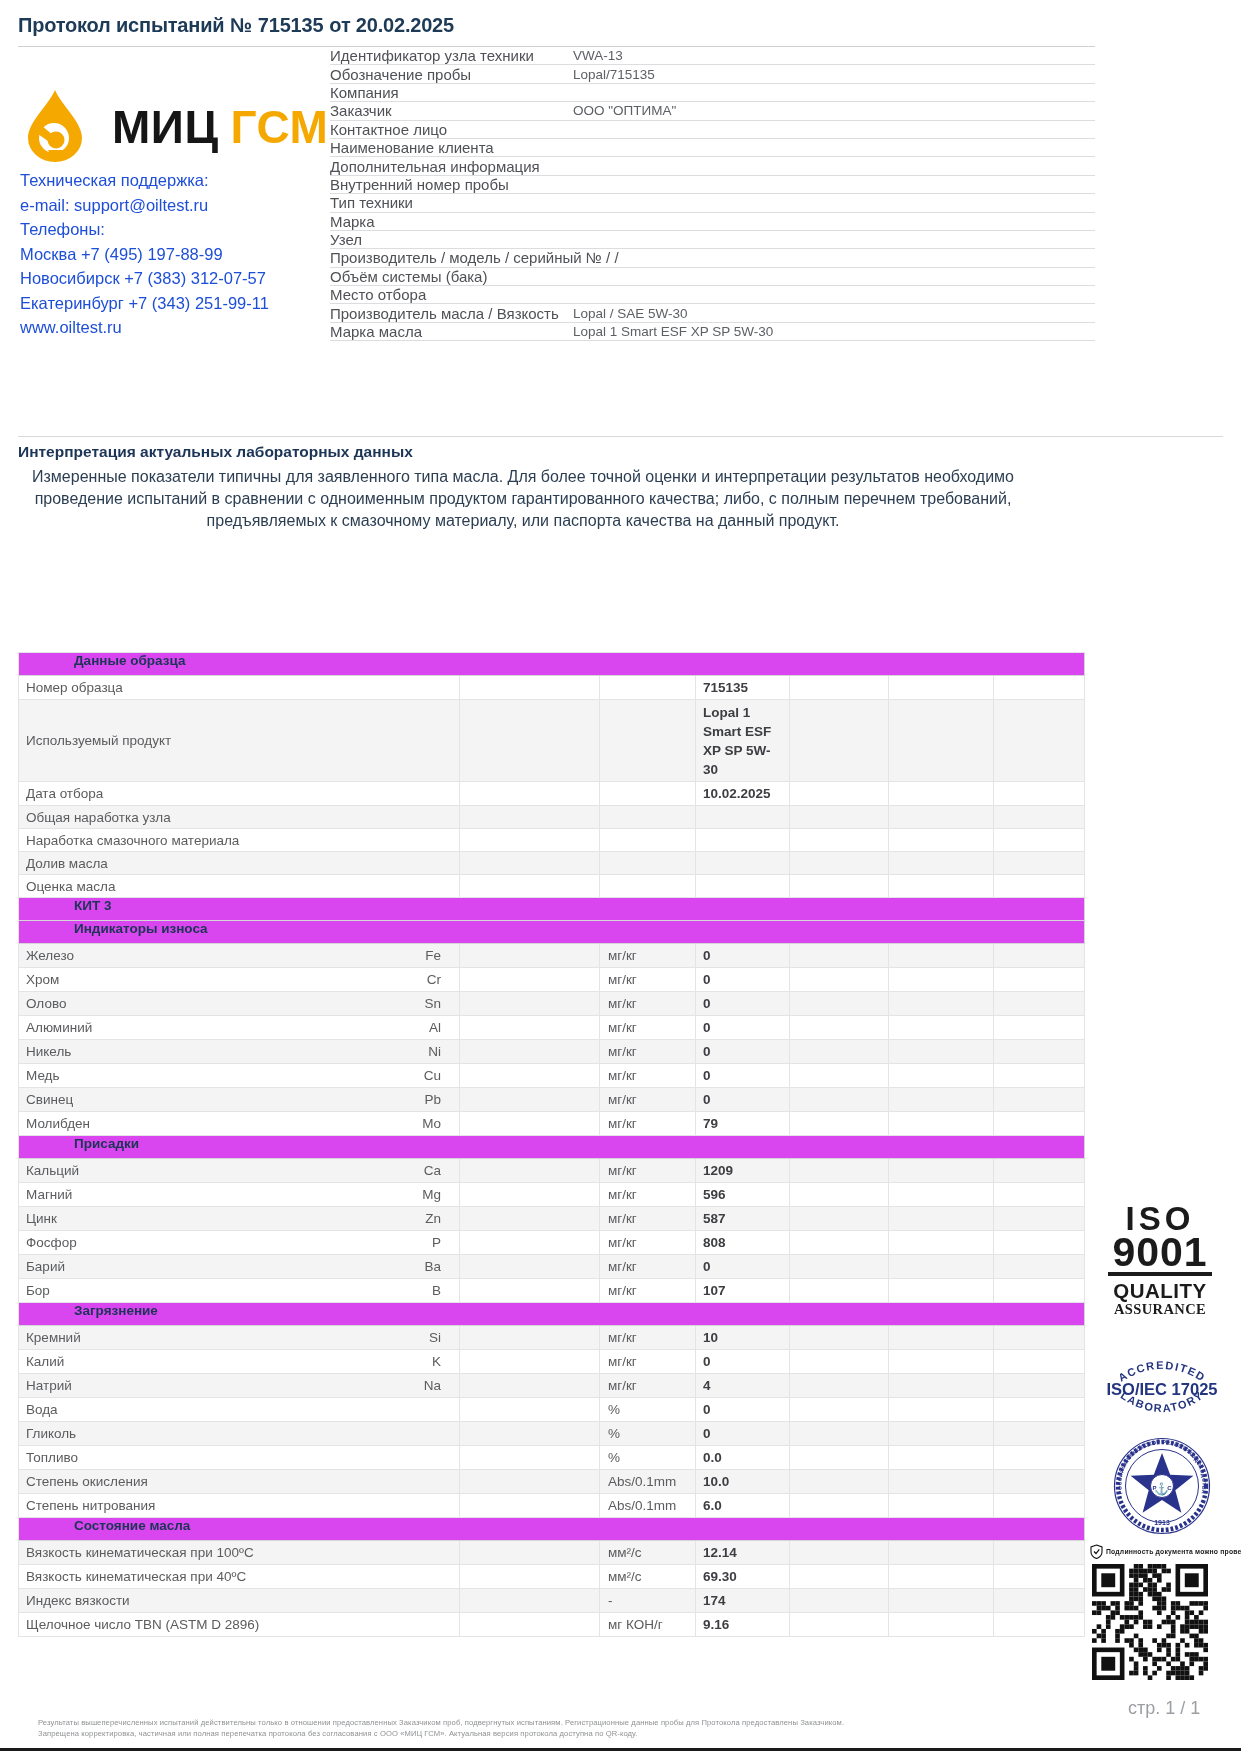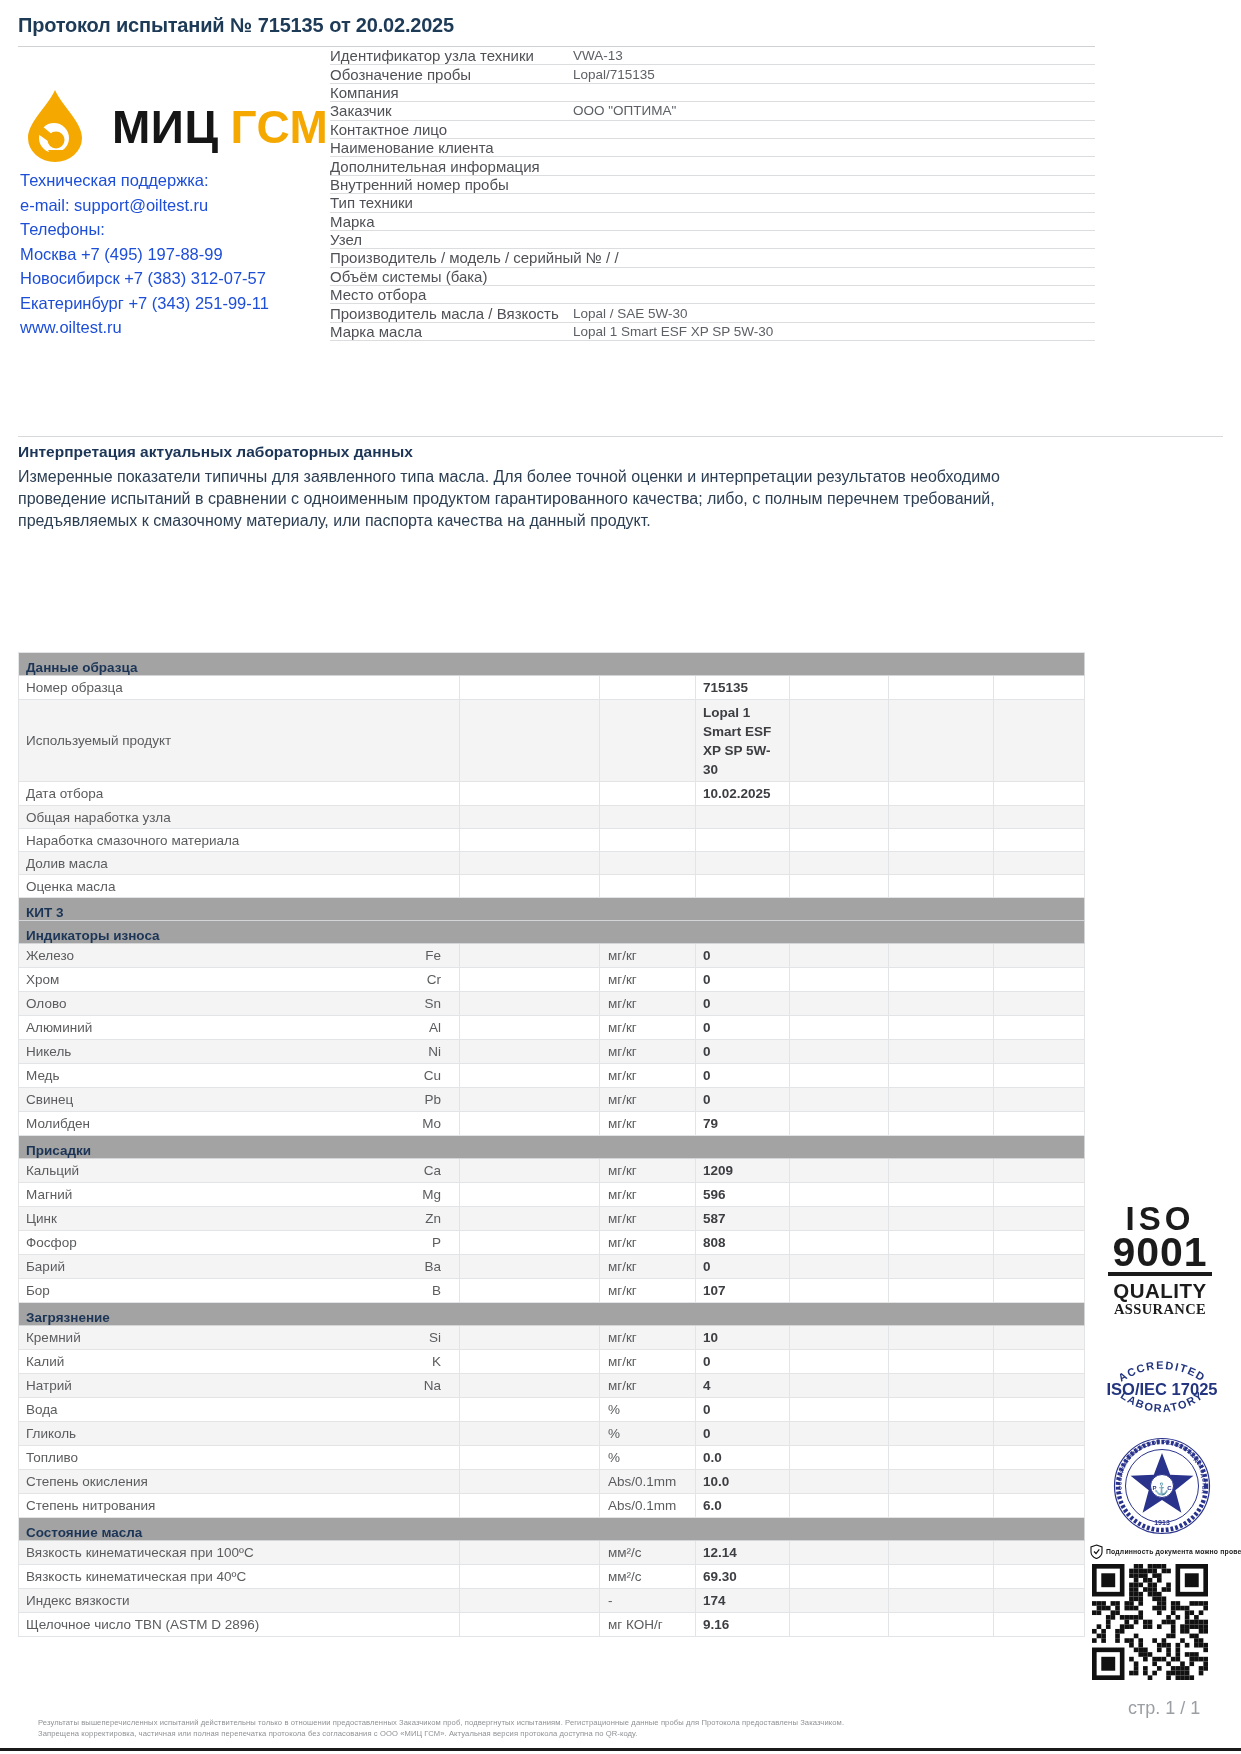--- a/index.html
+++ b/index.html
@@ -21,24 +21,24 @@
   .info-value{font-size:13.5px;color:#5d6065;white-space:nowrap;}
   
   .brand{position:absolute;left:22px;top:88px;display:flex;align-items:center;}
   .brand-text{font-size:46px;font-weight:800;letter-spacing:0.5px;margin-left:24px;line-height:70px;}
   .brand-dark{color:#161616;}
   .brand-accent{color:#f5a800;margin-left:12px;}
   .contact{position:absolute;left:20px;top:168px;font-size:16.5px;line-height:24.5px;color:#1d4ed8;}
   
   .interp-rule{position:absolute;left:18px;top:436px;width:1205px;height:1px;background:#d8d9db;}
   .interp-heading{position:absolute;left:18px;top:443px;font-size:15.5px;font-weight:700;color:#1c3557;}
-  .interp-body{position:absolute;left:18px;top:466px;width:1010px;font-size:16px;line-height:22px;color:#2c3e52;}
+  .interp-body{position:absolute;left:18px;top:466px;width:1010px;font-size:16px;line-height:22px;color:#2c3e52;text-align:center;}
   
   .results{position:absolute;left:18px;top:652px;width:1066px;border-left:1px solid #e3e4e6;border-top:1px solid #e3e4e6;font-size:13.5px;}
-  .section-row{height:22px;background:#a3a3a3;border-bottom:1px solid #d4d5d7;border-right:1px solid #d4d5d7;display:flex;align-items:flex-end;}
+  .section-row{height:22px;background:#d946ef;border-bottom:1px solid #d4d5d7;border-right:1px solid #d4d5d7;display:flex;align-items:flex-start;padding-left:48px;}
   .section-row span{font-weight:700;color:#1c3557;padding-left:7px;}
   .data-row{display:grid;grid-template-columns:441px 140px 96px 94px 99px 105px 91px;min-height:22px;border-bottom:1px solid #e3e4e6;background:#ffffff;}
   .data-row.alt{background:#f4f4f5;}
   .data-row.tall{min-height:68px;}
   .cell{border-right:1px solid #e3e4e6;display:flex;align-items:center;overflow:hidden;}
   .cell.c-name{justify-content:space-between;padding:2px 18px 2px 7px;}
   .cell .p-name{color:#5b5c5e;text-align:right;}
   .cell .p-sym{color:#5b5c5e;}
   .cell.c-unit{padding-left:8px;color:#5b5c5e;}
   .cell.c-value{padding:2px 4px 2px 7px;font-weight:700;color:#3d3e42;line-height:19px;align-items:flex-start;padding-top:3px;}

